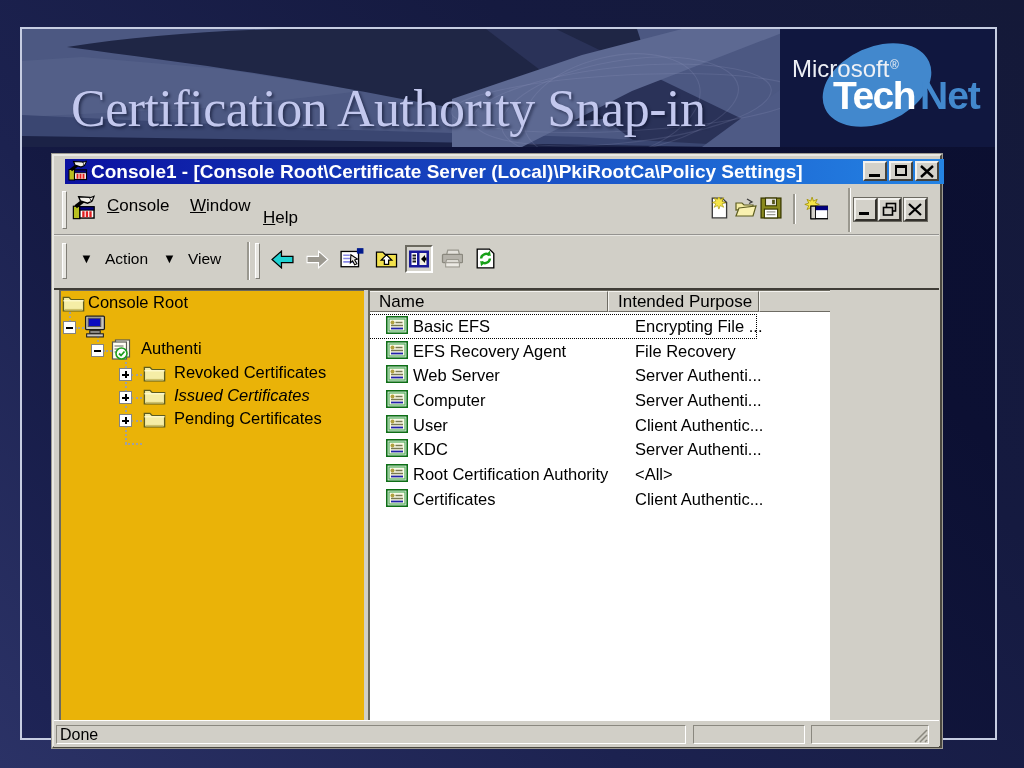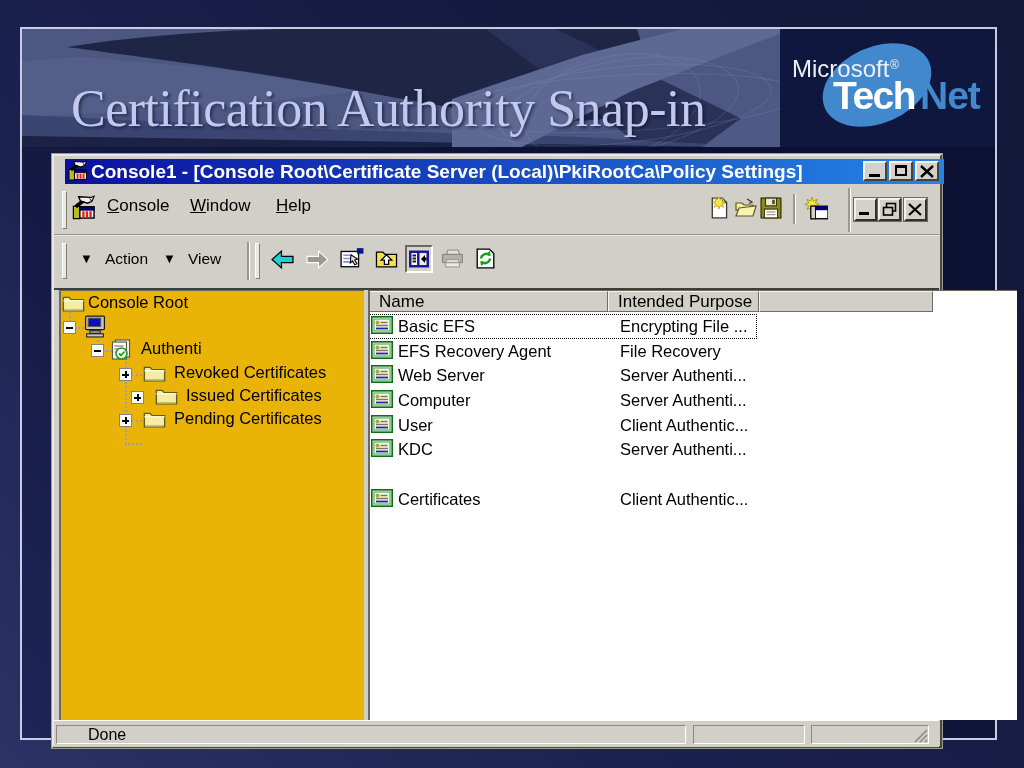--- a/index.html
+++ b/index.html
@@ -19,24 +19,24 @@
   .menuitem{position:absolute;top:12px;font-size:17px;color:#000;}
   .grip{position:absolute;width:3px;background:#e8e7e2;border:1px solid;border-color:#fff #807e76 #807e76 #fff;}
   .mbtn{position:absolute;top:14px;width:23px;height:23px;background:#d3d1c9;border:2px solid;border-color:#f2f1ed #33312c #33312c #f2f1ed;box-sizing:border-box;box-shadow:0 0 0 1px #6b6961;}
   .vsep{position:absolute;width:2px;background:#9a988f;border-right:1px solid #fff;}
   
   #toolbar{position:absolute;left:0px;top:78px;width:885px;height:56px;background:#d1cfc7;border-top:2px groove #e8e7e2;border-bottom:2px groove #e8e7e2;box-sizing:border-box;}
   
   #panes{position:absolute;left:0px;top:132px;width:885px;height:434px;background:#d1cfc7;border-top:2px solid #3f3d37;box-sizing:border-box;}
   #tree{position:absolute;left:5px;top:0px;width:305px;height:430px;background:#eab308;border-left:2px solid #6b695f;border-top:1px solid #6b695f;box-sizing:border-box;font-size:16.5px;overflow:hidden;}
   #divider{position:absolute;left:310px;top:0;width:4px;height:430px;background:#d1cfc7;}
-  #list{position:absolute;left:314px;top:0px;width:649px;height:430px;background:#fff;border-left:2px solid #6b695f;border-top:1px solid #6b695f;box-sizing:border-box;font-size:16.5px;overflow:hidden;}
+  #list{position:absolute;left:314px;top:0px;width:462px;height:430px;background:#fff;border-left:2px solid #6b695f;border-top:1px solid #6b695f;box-sizing:border-box;font-size:16.5px;overflow:hidden;}
   .hcell{position:absolute;top:0px;height:21px;background:#d1cfc7;border:1px solid;border-color:#f4f3ef #6e6c64 #6e6c64 #f4f3ef;box-sizing:border-box;font-size:17px;}
   .hcell span{position:absolute;left:9px;top:0px;}
-  .lrow{position:absolute;left:0;height:25px;width:560px;}
+  .lrow{position:absolute;left:15px;height:25px;width:560px;}
   .lname{position:absolute;left:28px;top:2px;color:#000;white-space:nowrap;}
   .lp{position:absolute;left:250px;top:2px;color:#000;white-space:nowrap;}
   .licon{position:absolute;left:1px;top:1px;}
   .trow{position:absolute;height:23px;width:300px;font-size:16.5px;}
   .ttext{position:absolute;top:1px;white-space:nowrap;}
   .texp{position:absolute;width:13px;height:13px;background:#fff;border:1px solid #848484;box-sizing:border-box;}
   .texp i{position:absolute;left:2px;top:5px;width:7px;height:1.5px;background:#000;}
   .texp b{position:absolute;left:5px;top:2px;width:1.5px;height:7px;background:#000;}
   .dot-v{position:absolute;width:0px;border-left:2px dotted #a0a0a0;}
   .dot-h{position:absolute;height:0px;border-top:2px dotted #a0a0a0;}
@@ -198,21 +198,21 @@
           </svg>
       </div>
     </div>
     <div id="menubar">
       <div class="grip" style="left:8px;top:7px;height:36px;"></div>
       <svg class="icon" style="left:17px;top:11px" width="26" height="26" viewBox="0 0 22 22">
           <use href="#mmc"></use>
         </svg>
       <div class="menuitem" style="left:53px;"><u>C</u>onsole</div>
       <div class="menuitem" style="left:136px;"><u>W</u>indow</div>
-      <div class="menuitem" style="left:222px;"><u>H</u>elp</div>
+      <div class="menuitem" style="left:209px;margin-top:12px;"><u>H</u>elp</div>
       <svg class="icon" style="left:655px;top:13px" width="22" height="22" viewBox="0 0 20 20">
           <use href="#iconnew"></use>
         </svg>
       <svg class="icon" style="left:681px;top:13px" width="22" height="22" viewBox="0 0 22 18">
           <use href="#iconopen"></use>
         </svg>
       <svg class="icon" style="left:706px;top:13px" width="22" height="22" viewBox="0 0 20 20">
           <use href="#iconsave"></use>
         </svg>
       <div class="vsep" style="left:739px;top:10px;height:30px;"></div>
@@ -304,21 +304,21 @@
         <div class="trow" style="left:0;top:71px;">
           <div class="texp" style="left:58px;top:6px;">
               <i></i>
               <b></b>
             </div>
           <svg class="icon" style="left:82px;top:2px" width="23" height="18" viewBox="0 0 20 16">
               <use href="#folder"></use>
             </svg>
           <div class="ttext" style="left:113px;">Revoked Certificates</div>
         </div>
-        <div class="trow" style="left:12px;top:94px;">
+        <div class="trow" style="left:0;top:94px;font-style:italic;">
           <div class="texp" style="left:58px;top:6px;">
               <i></i>
               <b></b>
             </div>
           <svg class="icon" style="left:82px;top:2px" width="23" height="18" viewBox="0 0 20 16">
               <use href="#folder"></use>
             </svg>
           <div class="ttext" style="left:113px;">Issued Certificates</div>
         </div>
         <div class="trow" style="left:0;top:117px;">
@@ -377,31 +377,38 @@
           <div class="lname">User</div>
             <div class="lp">Client Authentic...</div>
         </div>
         <div class="lrow" style="top:147px;">
           <svg class="licon" width="22" height="18" viewBox="0 0 22 18">
               <use href="#certtpl"></use>
             </svg>
           <div class="lname">KDC</div>
             <div class="lp">Server Authenti...</div>
         </div>
+        <div class="lrow" style="top:172px;">
+          <svg class="licon" width="22" height="18" viewBox="0 0 22 18">
+              <use href="#certtpl"></use>
+            </svg>
+          <div class="lname">Root Certification Authority</div>
+            <div class="lp">&lt;All&gt;</div>
+        </div>
         <div class="lrow" style="top:197px;">
           <svg class="licon" width="22" height="18" viewBox="0 0 22 18">
               <use href="#certtpl"></use>
             </svg>
           <div class="lname">Certificates</div>
             <div class="lp">Client Authentic...</div>
         </div>
       </div>
     </div>
     <div id="statusbar">
-      <div class="spanel" style="left:2px;width:630px;padding-left:28px;"><span style="position:relative;left:3px;top:0px;">Done</span></div>
+      <div class="spanel" style="left:2px;width:630px;"><span style="position:relative;left:3px;top:0px;">Done</span></div>
       <div class="spanel" style="left:639px;width:112px;"></div>
       <div class="spanel" style="left:757px;width:118px;">
         <svg style="position:absolute;right:0px;bottom:0px" width="15" height="15" viewBox="0 0 15 15">
             <path d="M14,2 L2,14 M14,7 L7,14 M14,12 L12,14" stroke="#8a887f" stroke-width="1.5"></path>
           </svg>
       </div>
     </div>
   </div>
 </div>
 

